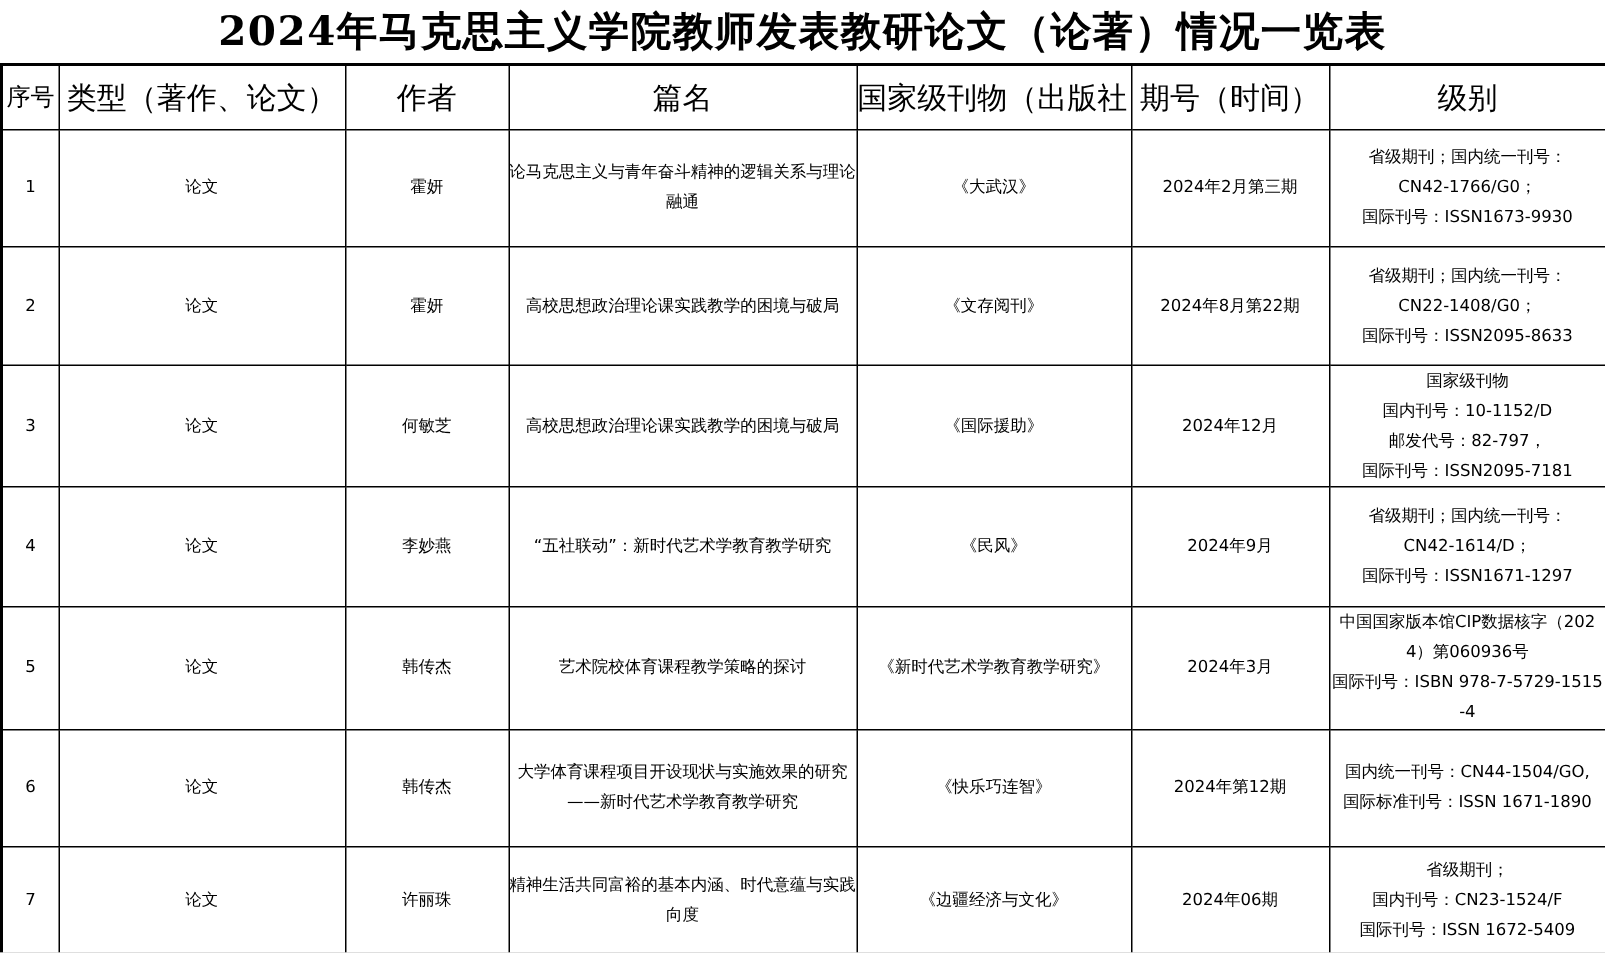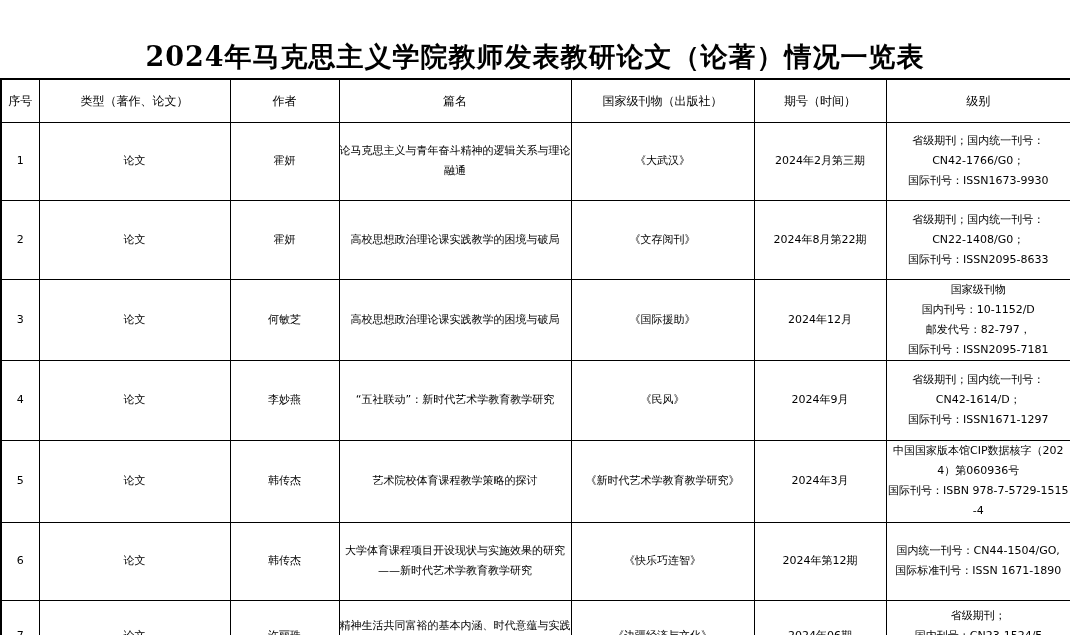--- a/index.html
+++ b/index.html
@@ -18,45 +18,44 @@
   .doc-title {
     height: 42px;
     display: flex;
     align-items: center;
     justify-content: center;
     font-size: 27px;
     font-weight: bold;
     letter-spacing: 1px;
     font-family: "DejaVu Serif", "Liberation Serif", serif;
     white-space: nowrap;
-    margin-top: 36px;
   }
   table.sheet {
     width: 1070px;
     table-layout: fixed;
     border-collapse: collapse;
     border: 2px solid #000;
   }
   table.sheet th, table.sheet td {
     border: 1px solid #000;
     padding: 0;
     text-align: center;
     vertical-align: middle;
     font-size: 11px;
     line-height: 20px;
     color: #000;
     overflow: hidden;
   }
   table.sheet thead tr { height: 43px; }
   table.sheet th {
     font-weight: normal;
-    font-size: 12px;
+    font-size: 20px;
     white-space: nowrap;
   }
-  table.sheet th.h-no { font-size: 12px; }
+  table.sheet th.h-no { font-size: 16px; }
   tbody tr:nth-child(1) { height: 78px; }
   tbody tr:nth-child(2) { height: 79px; }
   tbody tr:nth-child(3) { height: 81px; }
   tbody tr:nth-child(4) { height: 80px; }
   tbody tr:nth-child(5) { height: 82px; }
   tbody tr:nth-child(6) { height: 78px; }
   tbody tr:nth-child(7) { height: 72px; }
   td.c-title, td.c-journal {
     padding: 0 3px;
   }

